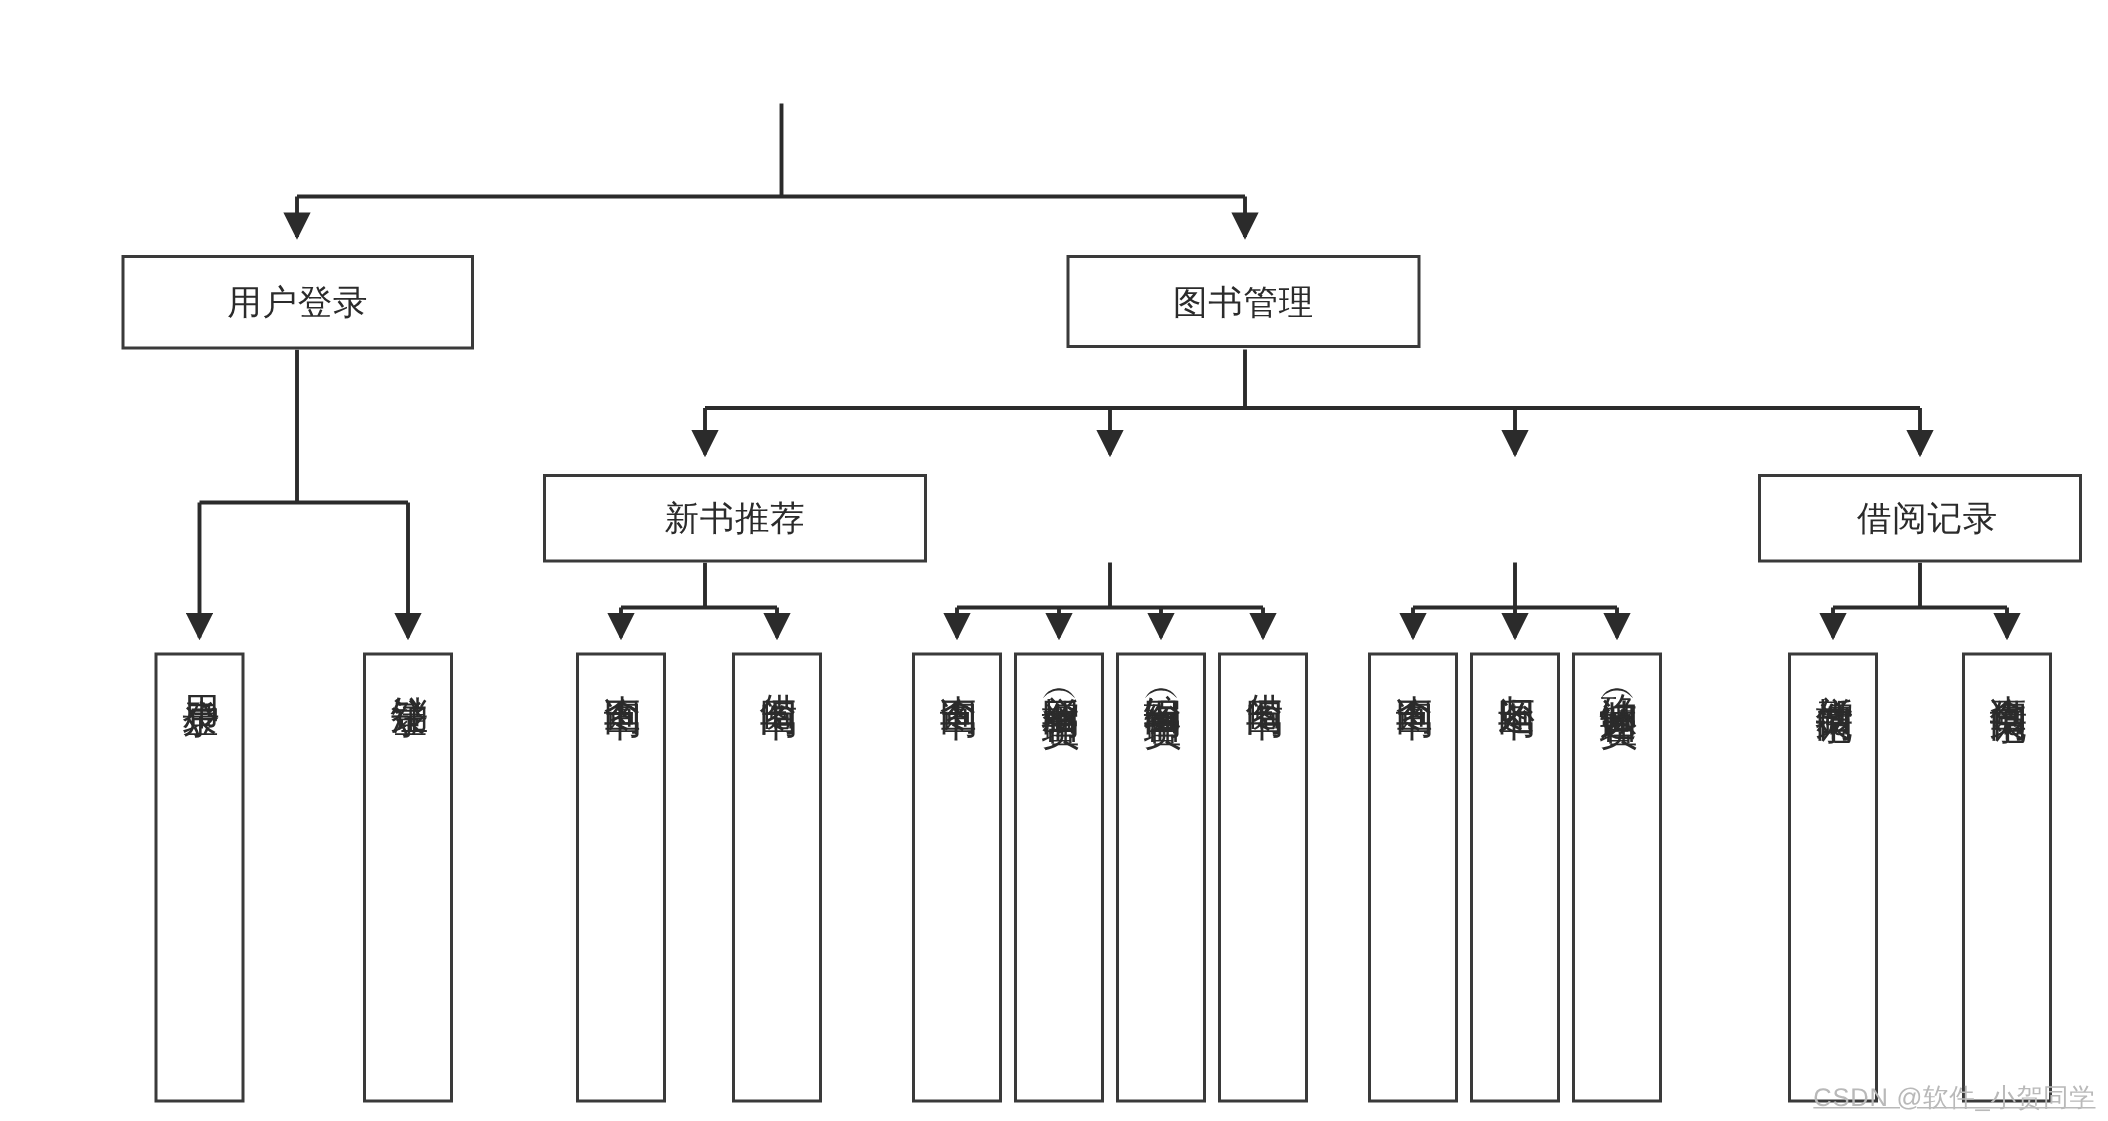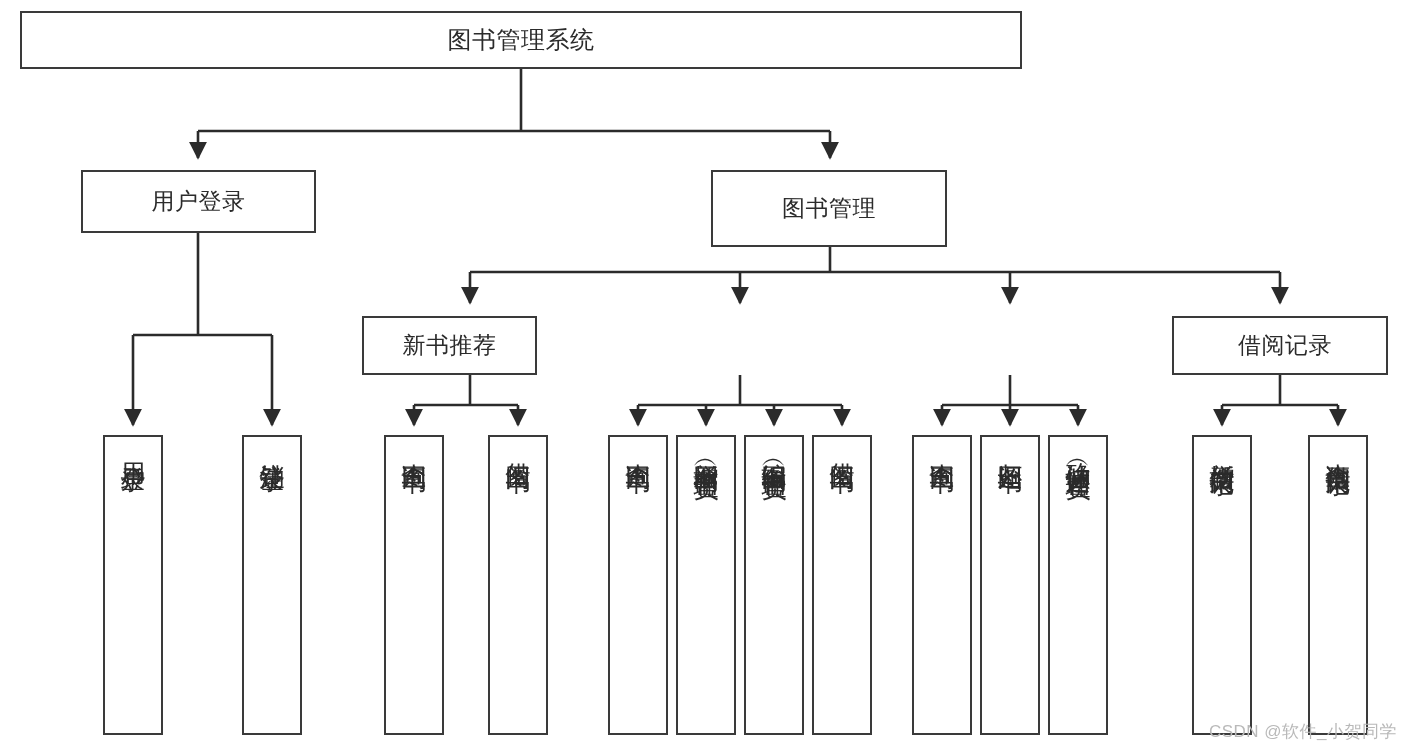--- a/index.html
+++ b/index.html
@@ -68,20 +68,21 @@
   }
   .watermark {
     position: absolute;
     right: 8px;
     bottom: 4px;
     font-size: 17px;
     color: #b9b9b9;
     letter-spacing: 0.5px;
     z-index: 5;
     white-space: nowrap;
+    text-decoration: underline;
   }
 </style>
 </head>
 <body>
 
 <div id="canvas">
 
   <svg class="connectors" viewBox="0 0 1405 747" xmlns="http://www.w3.org/2000/svg">
     <defs>
       <marker id="arrow" viewBox="0 0 10 10" refX="9" refY="5" markerWidth="7" markerHeight="7" orient="auto-start-reverse">
@@ -125,32 +126,29 @@
       <path d="M 1010 405 L 1010 425" marker-end="url(#arrow)"></path>
       <path d="M 1078 405 L 1078 425" marker-end="url(#arrow)"></path>
 
       <path d="M 1280 375 L 1280 405"></path>
       <path d="M 1222 405 L 1338 405"></path>
       <path d="M 1222 405 L 1222 425" marker-end="url(#arrow)"></path>
       <path d="M 1338 405 L 1338 425" marker-end="url(#arrow)"></path>
     </g>
   </svg>
 
-  <div class="node h root" style="left:20px; top:11px; width:1002px; height:58px;">
-    <span class="label">图书管理系统</span>
-  </div>
 
   <div class="node h" style="left:81px; top:170px; width:235px; height:63px;">
     <span class="label">用户登录</span>
   </div>
-  <div class="node h" style="left:711px; top:170px; width:236px; height:77px;">
+  <div class="node h" style="left:711px; top:170px; width:236px; height:62px;">
     <span class="label">图书管理</span>
   </div>
 
-  <div class="node h" style="left:362px; top:316px; width:175px; height:59px;">
+  <div class="node h" style="left:362px; top:316px; width:256px; height:59px;">
     <span class="label">新书推荐</span>
   </div>
   <div class="node h" style="left:1172px; top:316px; width:216px; height:59px;padding-left:10px;">
     <span class="label">借阅记录</span>
   </div>
 
   <div class="node v" style="left:103px; top:435px; width:60px; height:300px;">
     <span class="label">用户登录</span>
   </div>
   <div class="node v" style="left:242px; top:435px; width:60px; height:300px;">

